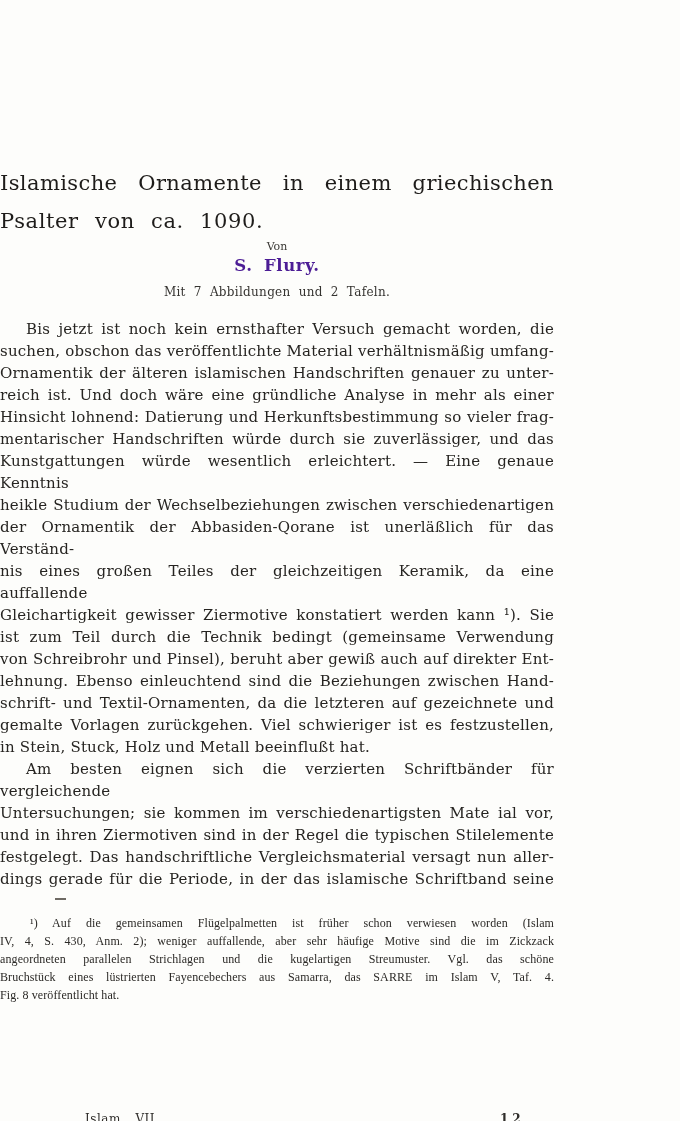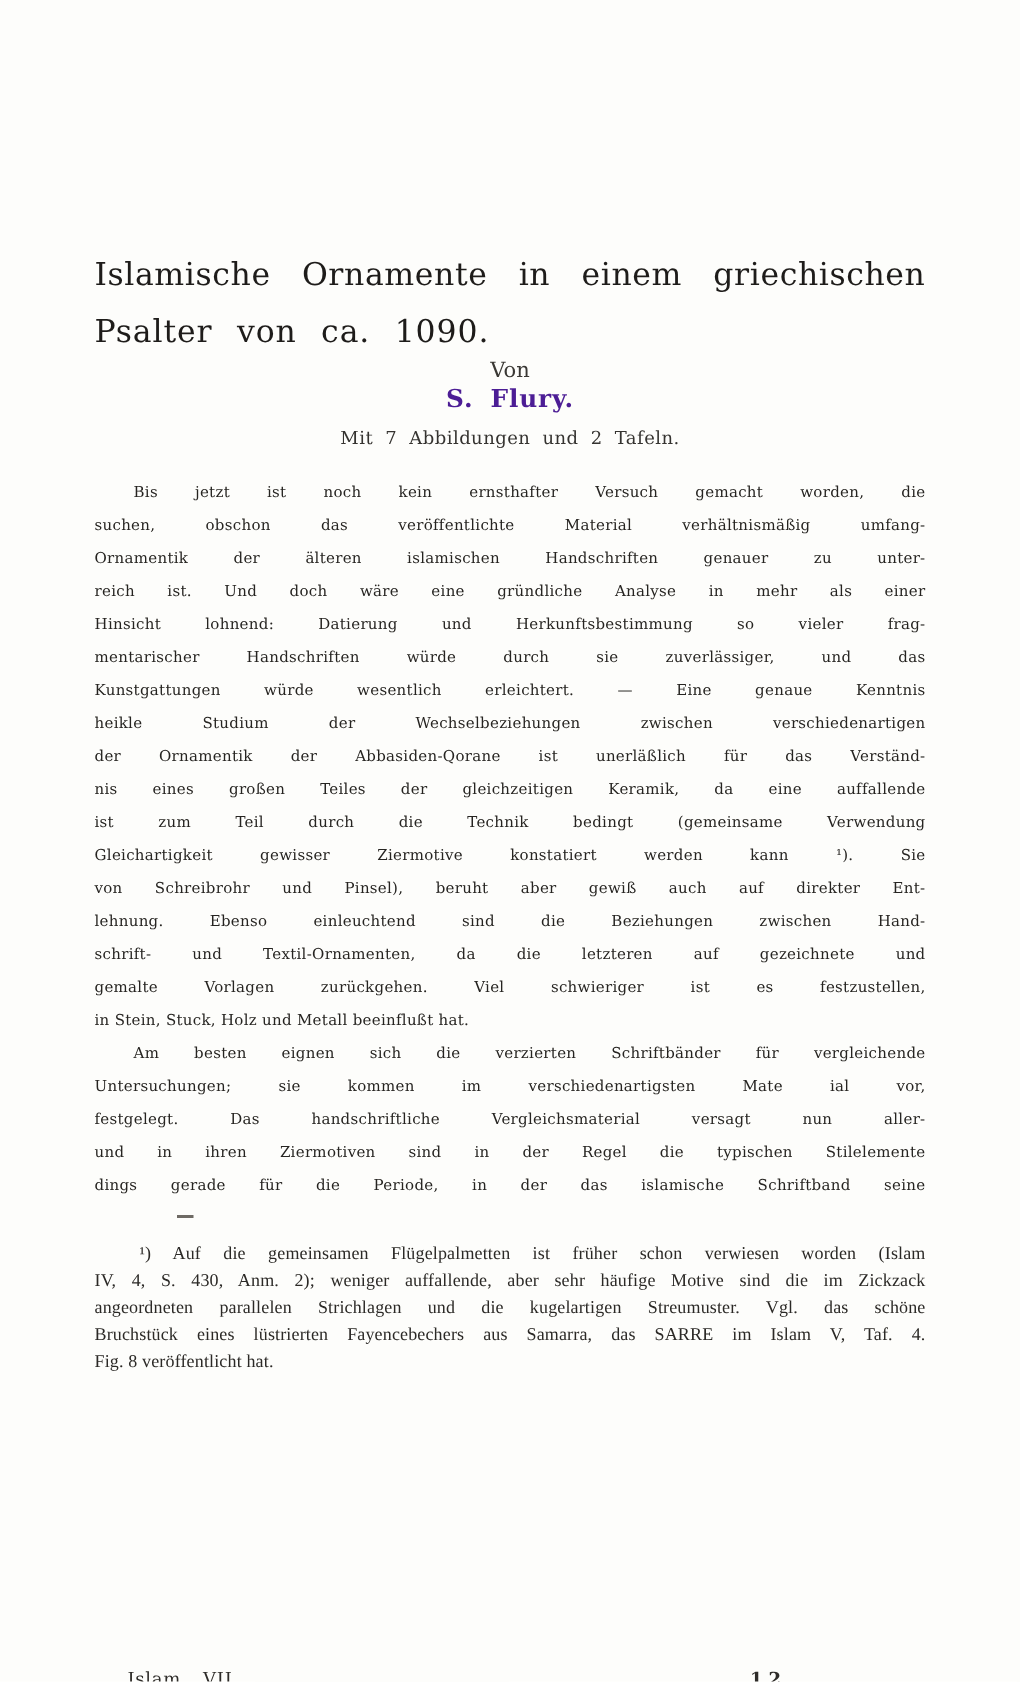--- a/index.html
+++ b/index.html
@@ -16,21 +16,20 @@
     font-family: "DejaVu Serif", serif;
     color: #262421;
   }
   .page {
     position: relative;
     width: 680px;
     height: 1121px;
   }
   .textblock {
     position: relative;
-    margin-left: 63px;
     width: 554px;
   }
   .title-line1 {
     margin-top: 170px;
     font-size: 21px;
     line-height: 26px;
     letter-spacing: 0.4px;
     text-align: justify;
     text-align-last: justify;
     color: #1e1c1a;
@@ -38,21 +37,21 @@
   .title-line2 {
     margin-top: 12px;
     font-size: 21px;
     line-height: 26px;
     letter-spacing: 0.6px;
     word-spacing: 9px;
     color: #1e1c1a;
   }
   .byline-von {
     margin-top: 6px;
-    font-size: 14px;
+    font-size: 11px;
     line-height: 14px;
     text-align: center;
     color: #3a3834;
   }
   .byline-author {
     margin-top: 2px;
     font-size: 16.5px;
     line-height: 20px;
     font-weight: bold;
     letter-spacing: 0.6px;
@@ -64,21 +63,21 @@
     margin-top: 9px;
     font-size: 12px;
     line-height: 15px;
     word-spacing: 4px;
     letter-spacing: 0.3px;
     text-align: center;
     color: #353330;
   }
   .body-text {
     margin-top: 18px;
-    font-size: 10px;
+    font-size: 15px;
   }
   .line {
     line-height: 22px;
     letter-spacing: 0.2px;
     text-align: justify;
     text-align-last: justify;
     white-space: normal;
   }
   .line.first {
     text-indent: 26px;
@@ -148,34 +147,34 @@
         <div class="line first">Bis jetzt ist noch kein ernsthafter Versuch gemacht worden, die</div>
         <div class="line">suchen, obschon das veröffentlichte Material verhältnismäßig umfang-</div>
         <div class="line">Ornamentik der älteren islamischen Handschriften genauer zu unter-</div>
         <div class="line">reich ist.  Und doch wäre eine gründliche Analyse in mehr als einer</div>
         <div class="line">Hinsicht lohnend: Datierung und Herkunftsbestimmung so vieler frag-</div>
         <div class="line">mentarischer Handschriften würde durch sie zuverlässiger, und das</div>
         <div class="line">Kunstgattungen würde wesentlich erleichtert. — Eine genaue Kenntnis</div>
         <div class="line">heikle Studium der Wechselbeziehungen zwischen verschiedenartigen</div>
         <div class="line">der Ornamentik der Abbasiden-Qorane ist unerläßlich für das Verständ-</div>
         <div class="line">nis eines großen Teiles der gleichzeitigen Keramik, da eine auffallende</div>
+        <div class="line">Gleichartigkeit gewisser Ziermotive konstatiert werden kann ¹).  Sie</div>
         <div class="line">ist zum Teil durch die Technik bedingt (gemeinsame Verwendung</div>
-        <div class="line">Gleichartigkeit gewisser Ziermotive konstatiert werden kann ¹).  Sie</div>
         <div class="line">von Schreibrohr und Pinsel), beruht aber gewiß auch auf direkter Ent-</div>
         <div class="line">lehnung.  Ebenso einleuchtend sind die Beziehungen zwischen Hand-</div>
         <div class="line">schrift- und Textil-Ornamenten, da die letzteren auf gezeichnete und</div>
         <div class="line">gemalte Vorlagen zurückgehen.  Viel schwieriger ist es festzustellen,</div>
         <div class="line parend">in Stein, Stuck, Holz und Metall beeinflußt hat.</div>
       </div>
 
       <div>
         <div class="line first">Am besten eignen sich die verzierten Schriftbänder für vergleichende</div>
         <div class="line">Untersuchungen; sie kommen im verschiedenartigsten Mate ial vor,</div>
+        <div class="line">und in ihren Ziermotiven sind in der Regel die typischen Stilelemente</div>
         <div class="line">festgelegt.  Das handschriftliche Vergleichsmaterial versagt nun aller-</div>
-        <div class="line">und in ihren Ziermotiven sind in der Regel die typischen Stilelemente</div>
         <div class="line">dings gerade für die Periode, in der das islamische Schriftband seine</div>
       </div>
 
     </div>
 
     <div class="footnote-sep"></div>
 
     <div class="footnote">
       <div class="line first">¹) Auf die gemeinsamen Flügelpalmetten ist früher schon verwiesen worden (Islam</div>
       <div class="line">IV, 4, S. 430, Anm. 2);  weniger auffallende, aber sehr häufige Motive sind die im Zickzack</div>

